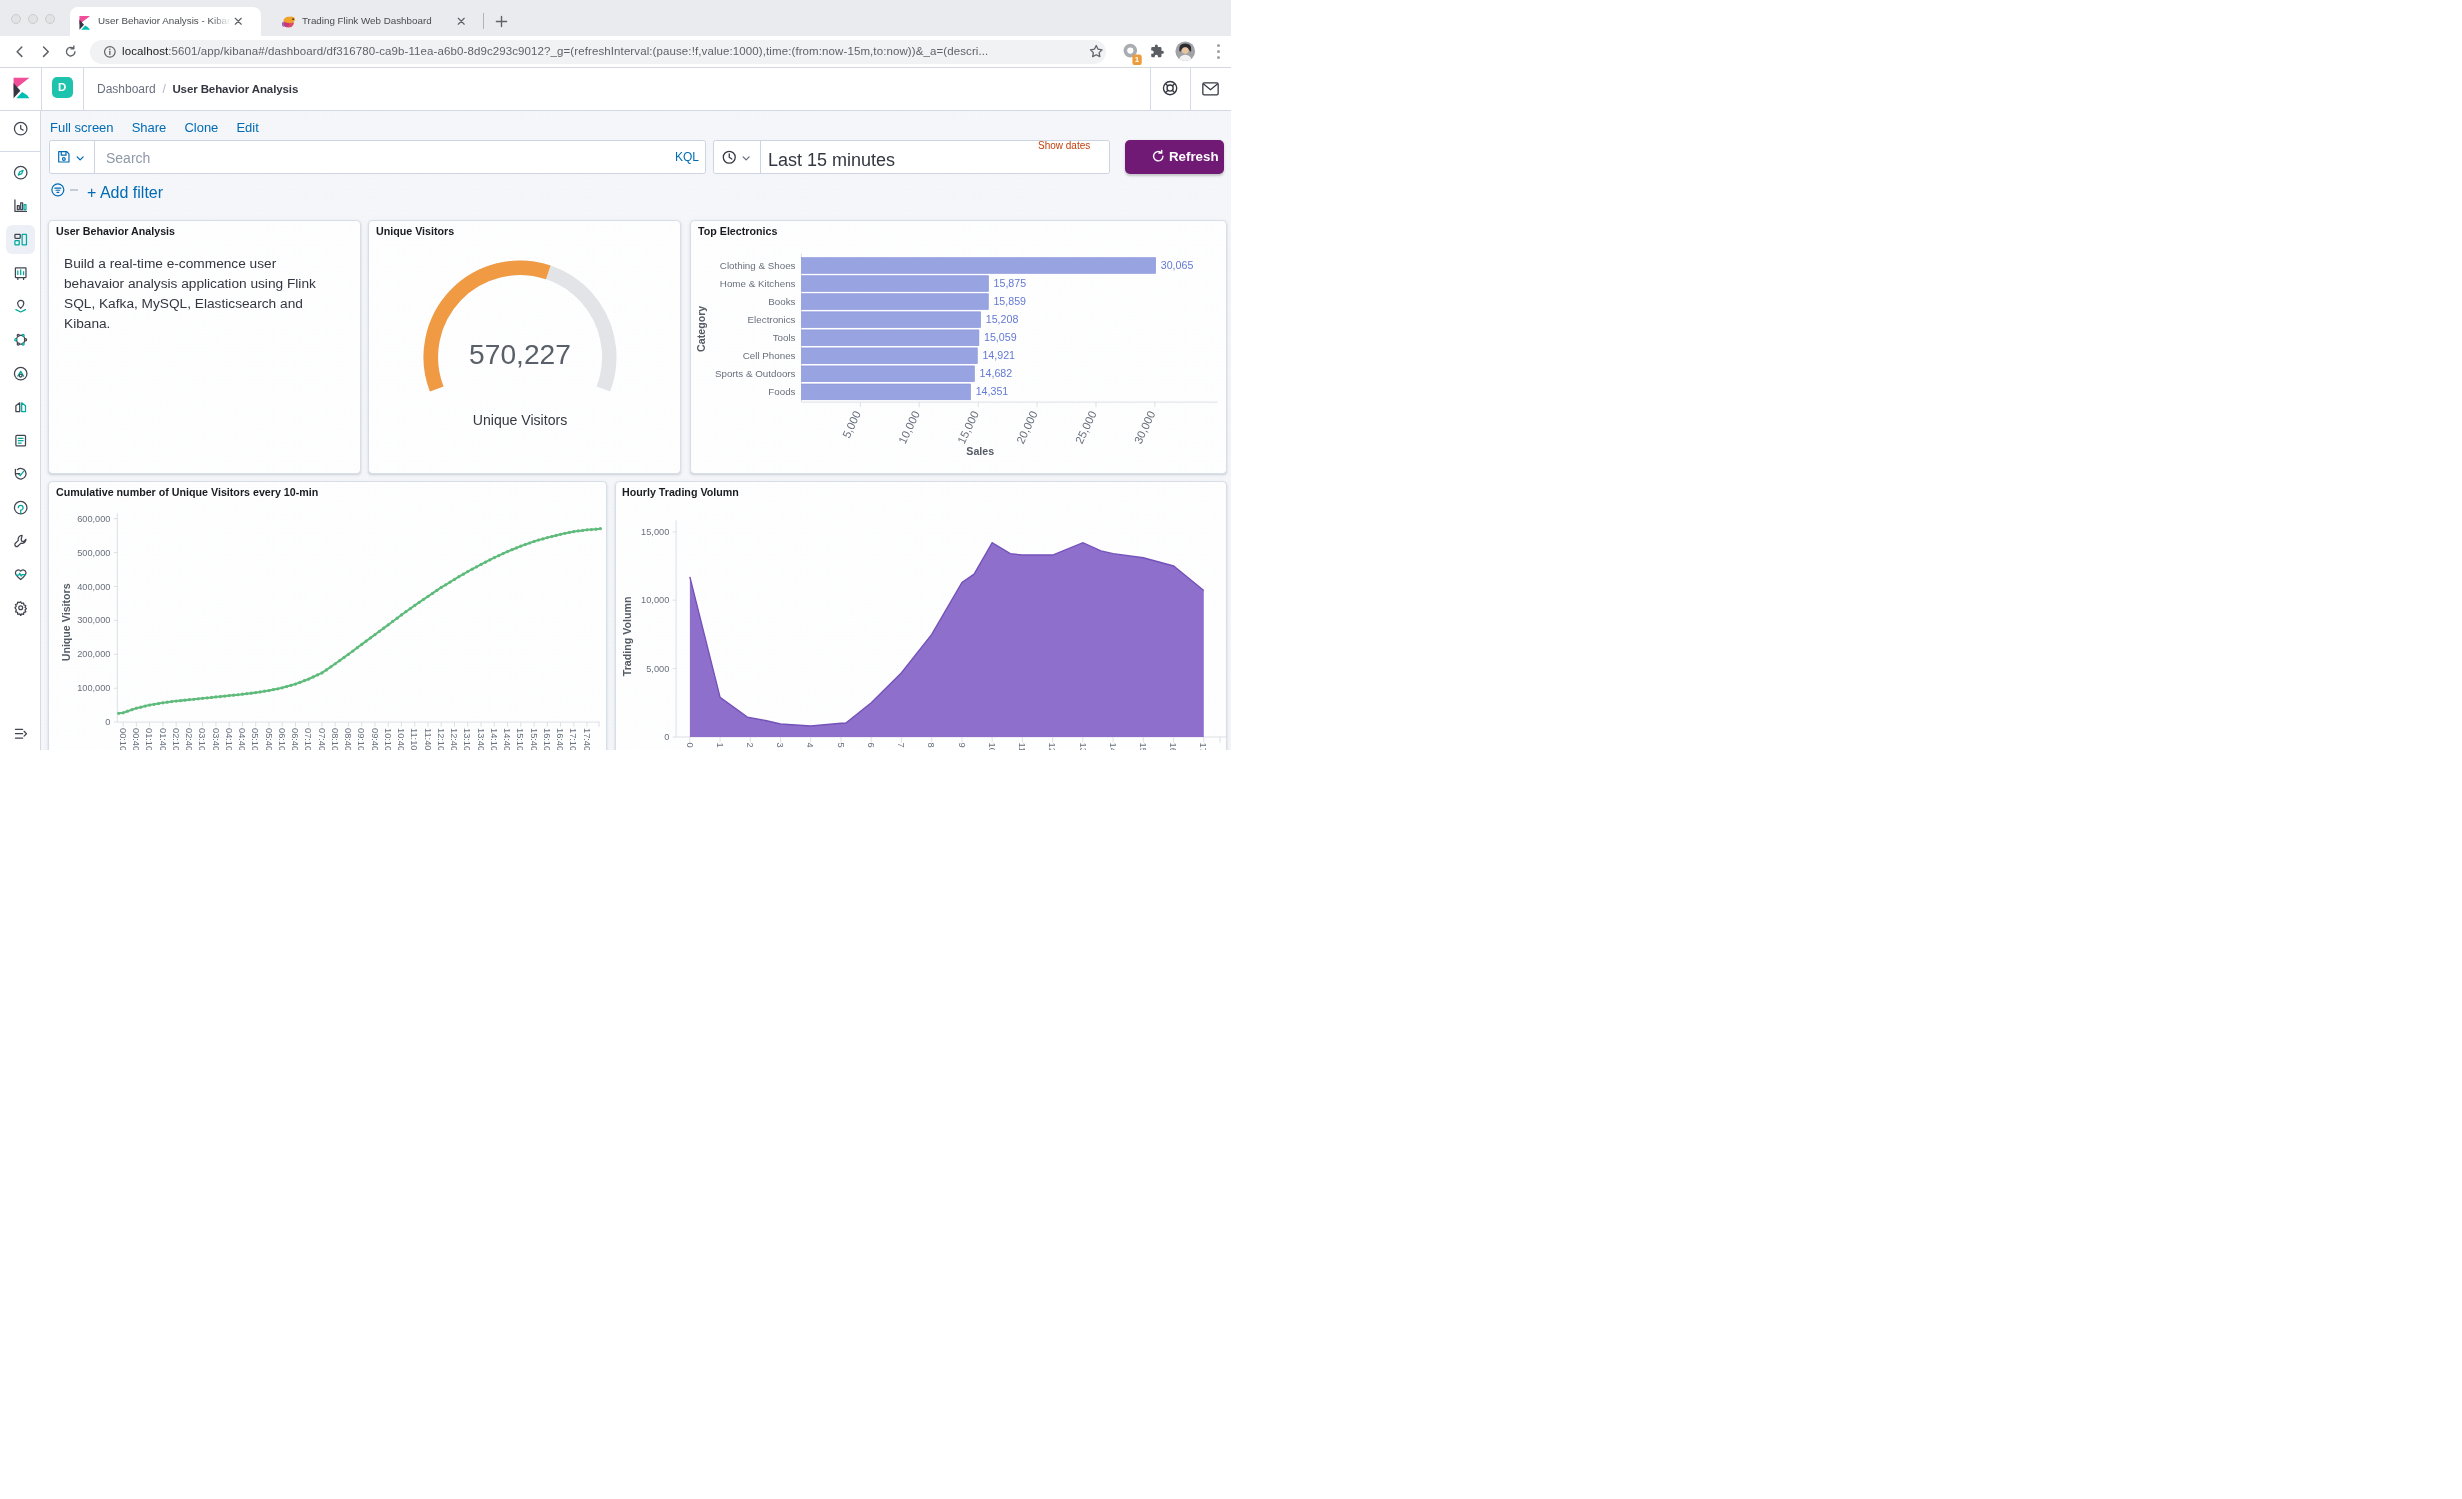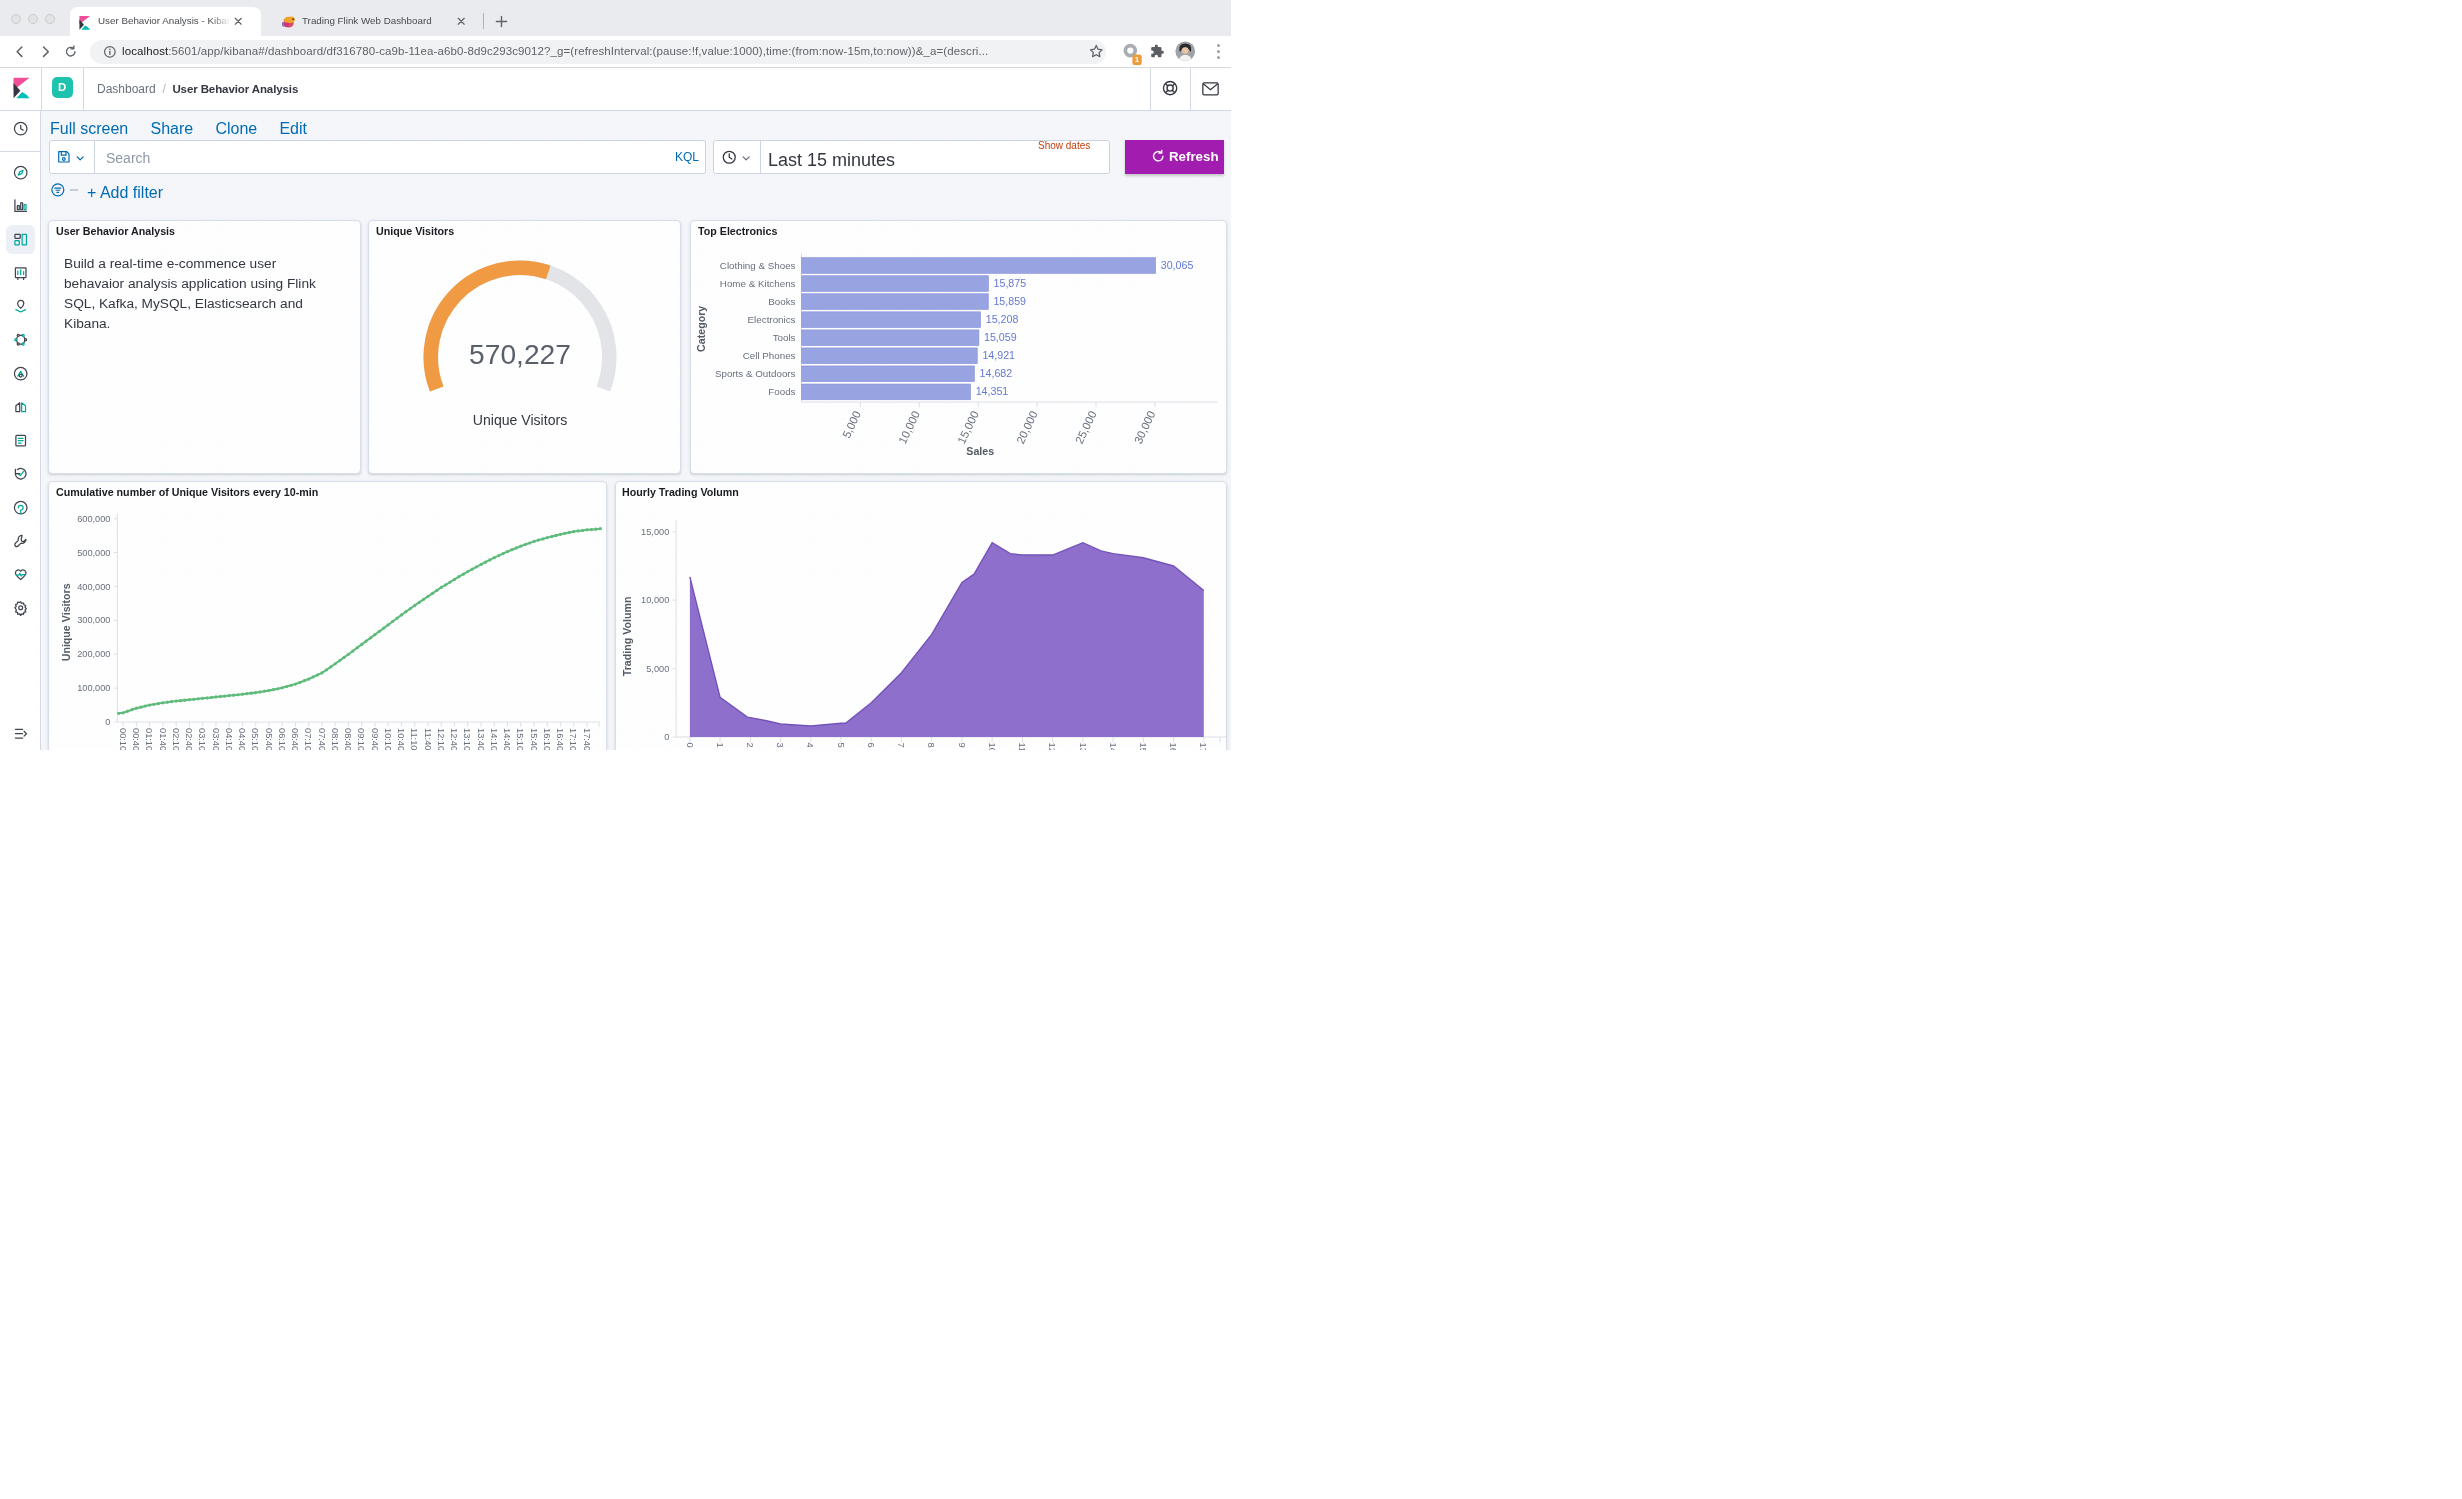--- a/index.html
+++ b/index.html
@@ -215,21 +215,21 @@
         <path d="M8 1.8 l1 1.8 2-.5 .3 2 2 .6 -.8 1.9 1.4 1.4 -1.4 1.4 .8 1.9 -2 .6 -.3 2 -2-.5 -1 1.8 -1-1.8 -2 .5 -.3-2 -2-.6 .8-1.9 L2 8 l1.4-1.4 -.8-1.9 2-.6 .3-2 2 .5 Z" stroke="#404550" stroke-width="1.3" fill="none" stroke-linecap="round" stroke-linejoin="round"></path>
       </svg>
     </div>
     <div style="position:absolute;left:0;top:616px;width:41px;height:13.7px">
 <svg width="15.4" height="15.4" viewBox="0 0 16 16" style="position:absolute;left:13px;top:-0.9px">
         <path d="M2.5 3.5 H10 M2.5 8 H10 M2.5 12.5 H10 M11.5 5.5 L14 8 L11.5 10.5" stroke="#404550" stroke-width="1.3" fill="none" stroke-linecap="round" stroke-linejoin="round"></path>
       </svg>
     </div>
   </div>
 
-<div class="abs" style="left:50px;top:120px;font-size:16px;color:#006BB4">Full screen&nbsp;&nbsp;&nbsp;&nbsp;&nbsp;Share&nbsp;&nbsp;&nbsp;&nbsp;&nbsp;Clone&nbsp;&nbsp;&nbsp;&nbsp;&nbsp;Edit</div>
+<div class="abs" style="left:50px;top:120px;font-size:13px;color:#006BB4">Full screen&nbsp;&nbsp;&nbsp;&nbsp;&nbsp;Share&nbsp;&nbsp;&nbsp;&nbsp;&nbsp;Clone&nbsp;&nbsp;&nbsp;&nbsp;&nbsp;Edit</div>
 
 <div class="abs" style="left:49px;top:140px;width:657px;height:34px;background:#fff;border:0.9px solid #ccd4e2;border-radius:2.6px"></div>
 <div class="abs" style="left:94px;top:140px;width:0.9px;height:34px;background:#ccd4e2"></div>
 <svg width="13.7" height="13.7" viewBox="0 0 16 16" style="position:absolute;left:57px;top:150px">
 <path d="M2 2 H11.5 L14 4.5 V14 H2 Z" stroke="#006BB4" stroke-width="1.4" fill="none" stroke-linejoin="round"></path>
 <path d="M5 2 V6 H10.5 V2" stroke="#006BB4" stroke-width="1.4" fill="none"></path>
 <circle cx="8" cy="10.5" r="1.6" stroke="#006BB4" stroke-width="1.4" fill="none"></circle>
 </svg>
 <svg width="10.3" height="10.3" viewBox="0 0 12 12" style="position:absolute;left:75px;top:153px">
 <path d="M2.5 4.5 L6 8 L9.5 4.5" stroke="#006BB4" stroke-width="1.5" fill="none" stroke-linecap="round" stroke-linejoin="round"></path>
@@ -242,21 +242,21 @@
 <circle cx="8.5" cy="8.5" r="7" stroke="#343741" stroke-width="1.5" fill="none"></circle>
 <path d="M8.5 4.5 V8.5 L11.5 10.5" stroke="#343741" stroke-width="1.5" fill="none" stroke-linecap="round"></path>
 </svg>
 <svg width="10.3" height="10.3" viewBox="0 0 12 12" style="position:absolute;left:741px;top:153px">
 <path d="M2.5 4.5 L6 8 L9.5 4.5" stroke="#69707D" stroke-width="1.5" fill="none" stroke-linecap="round" stroke-linejoin="round"></path>
 </svg>
 <div class="abs" style="left:760px;top:140px;width:0.9px;height:34px;background:#ccd4e2"></div>
 <div class="abs" style="left:768px;top:150px;font-size:18px;color:#343741">Last 15 minutes</div>
 <div class="abs" style="left:1038px;top:140px;font-size:10px;color:#c2410c">Show dates</div>
 
-<div class="abs" style="left:1125px;top:140px;width:99px;height:34px;background:#a21caf;border-radius:0;box-shadow:0 1.7px 2.6px rgba(0,0,0,0.2)">
+<div class="abs" style="left:1125px;top:140px;width:99px;height:34px;background:#701a75;border-radius:5px;box-shadow:0 1.7px 2.6px rgba(0,0,0,0.2)">
 <svg width="14.5" height="14.5" viewBox="0 0 17 17" style="position:absolute;left:26px;top:9.4px">
 <path d="M14 8.5 a5.5 5.5 0 1 1-1.7-4 M12.6 1.6 V4.9 H9.3" stroke="#fff" stroke-width="1.6" fill="none" stroke-linecap="round" stroke-linejoin="round"></path>
 </svg>
 <div style="position:absolute;left:44px;top:9px;font-size:13.3px;font-weight:600;color:#fff">Refresh</div>
 </div>
 
 <svg width="13.7" height="13.7" viewBox="0 0 16 16" style="position:absolute;left:51px;top:183px">
 <circle cx="8" cy="8" r="7" stroke="#006BB4" stroke-width="1.4" fill="none"></circle>
 <path d="M4.5 6 H11.5 M5.8 8.5 H10.2 M7 11 H9" stroke="#006BB4" stroke-width="1.3" stroke-linecap="round"></path>
 </svg>

